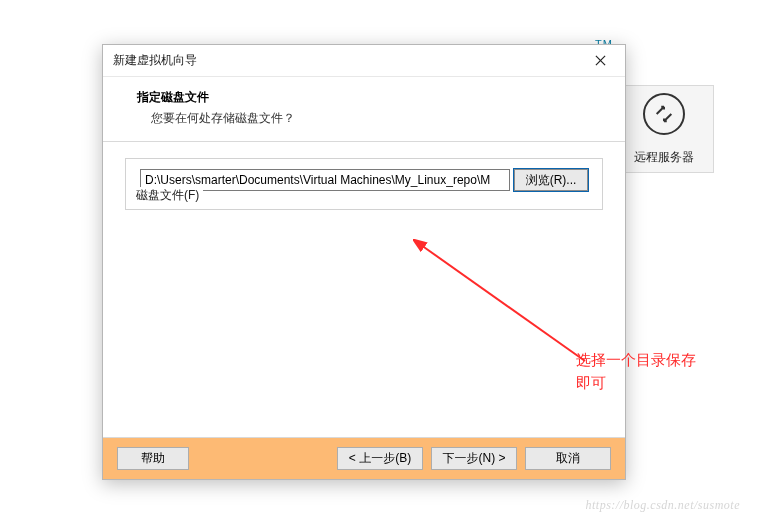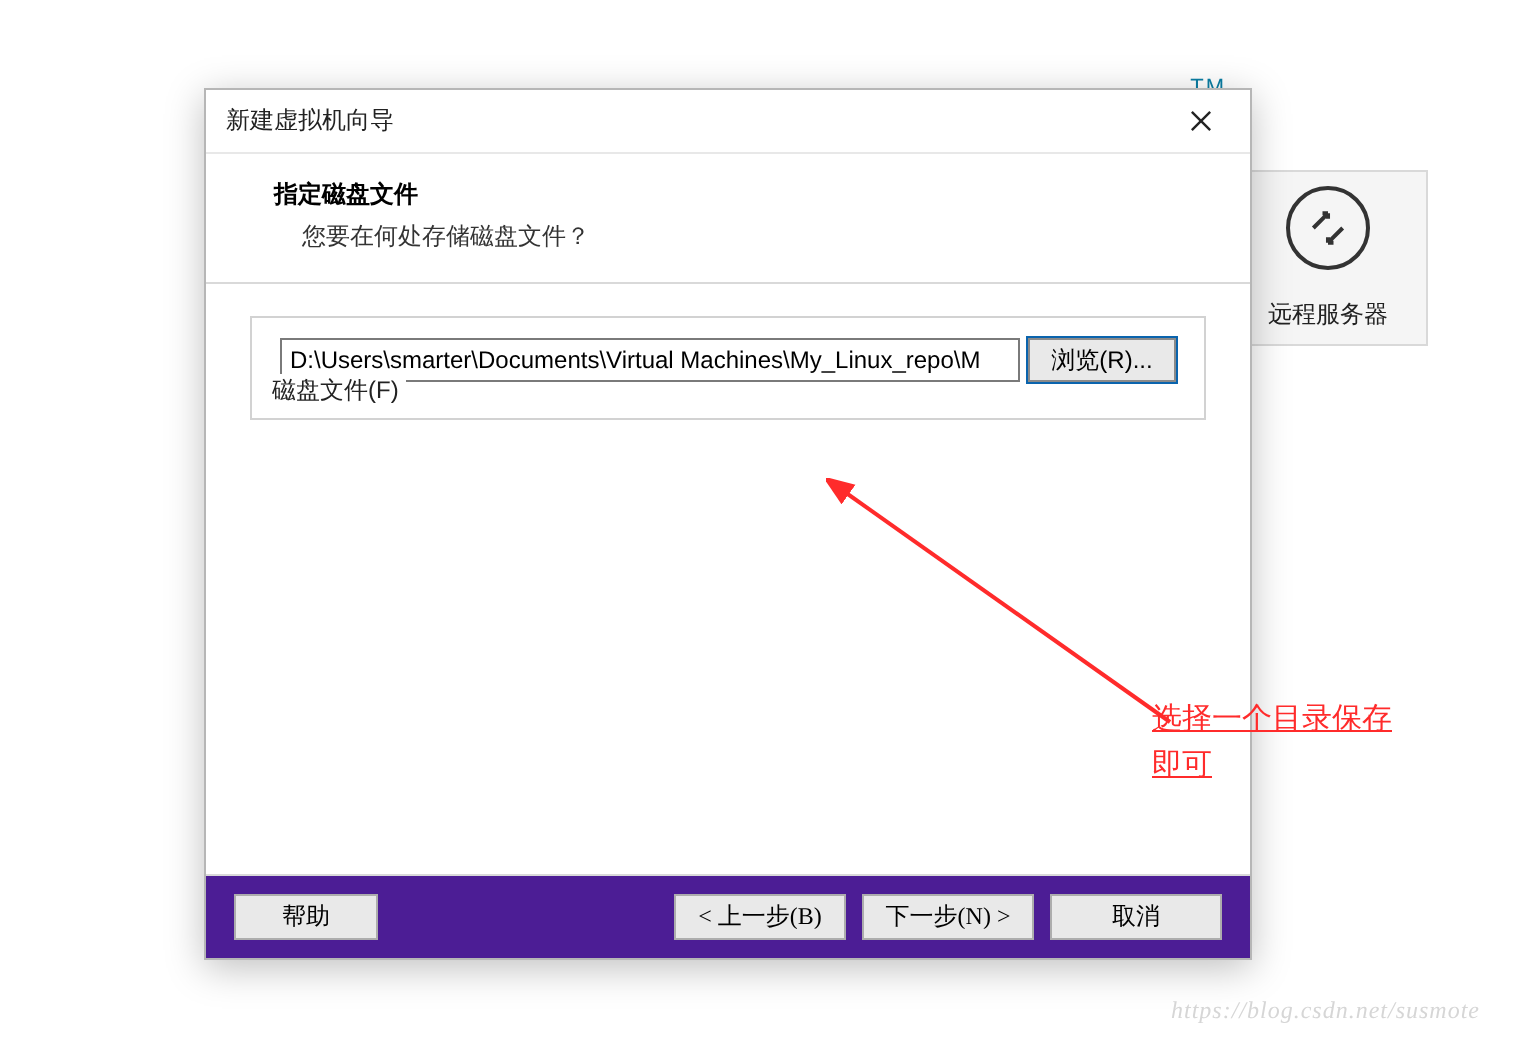--- a/index.html
+++ b/index.html
@@ -137,26 +137,25 @@
       align-items: center;
       justify-content: center;
       cursor: default;
     }
 
     .footer {
       position: absolute;
       left: 0; right: 0; bottom: 0;
       height: 42px;
       border-top: 1px solid #d9d9d9;
-      background: #4c1d95;
+      background: #fdba74;
       display: flex;
       align-items: center;
       padding: 0 14px;
       gap: 8px;
-      font-family: Liberation Serif, serif;
     }
     .footer .spacer { flex: 1; }
     .wiz-btn {
       min-width: 86px;
       height: 23px;
       background: #e9e9e9;
       border: 1px solid #adadad;
       font-size: 12px;
       display: flex;
       align-items: center;
@@ -173,21 +172,20 @@
       top: 239px;
       pointer-events: none;
     }
     .anno-text {
       position: absolute;
       left: 576px;
       top: 349px;
       color: #ff2b2b;
       font-size: 15px;
       line-height: 1.5;
-      text-decoration: underline;
     }
     .watermark {
       position: absolute;
       right: 18px;
       bottom: 11px;
       color: #d6d6d6;
       font-size: 12px;
       font-family: Georgia, serif;
       font-style: italic;
       letter-spacing: 0.5px;

